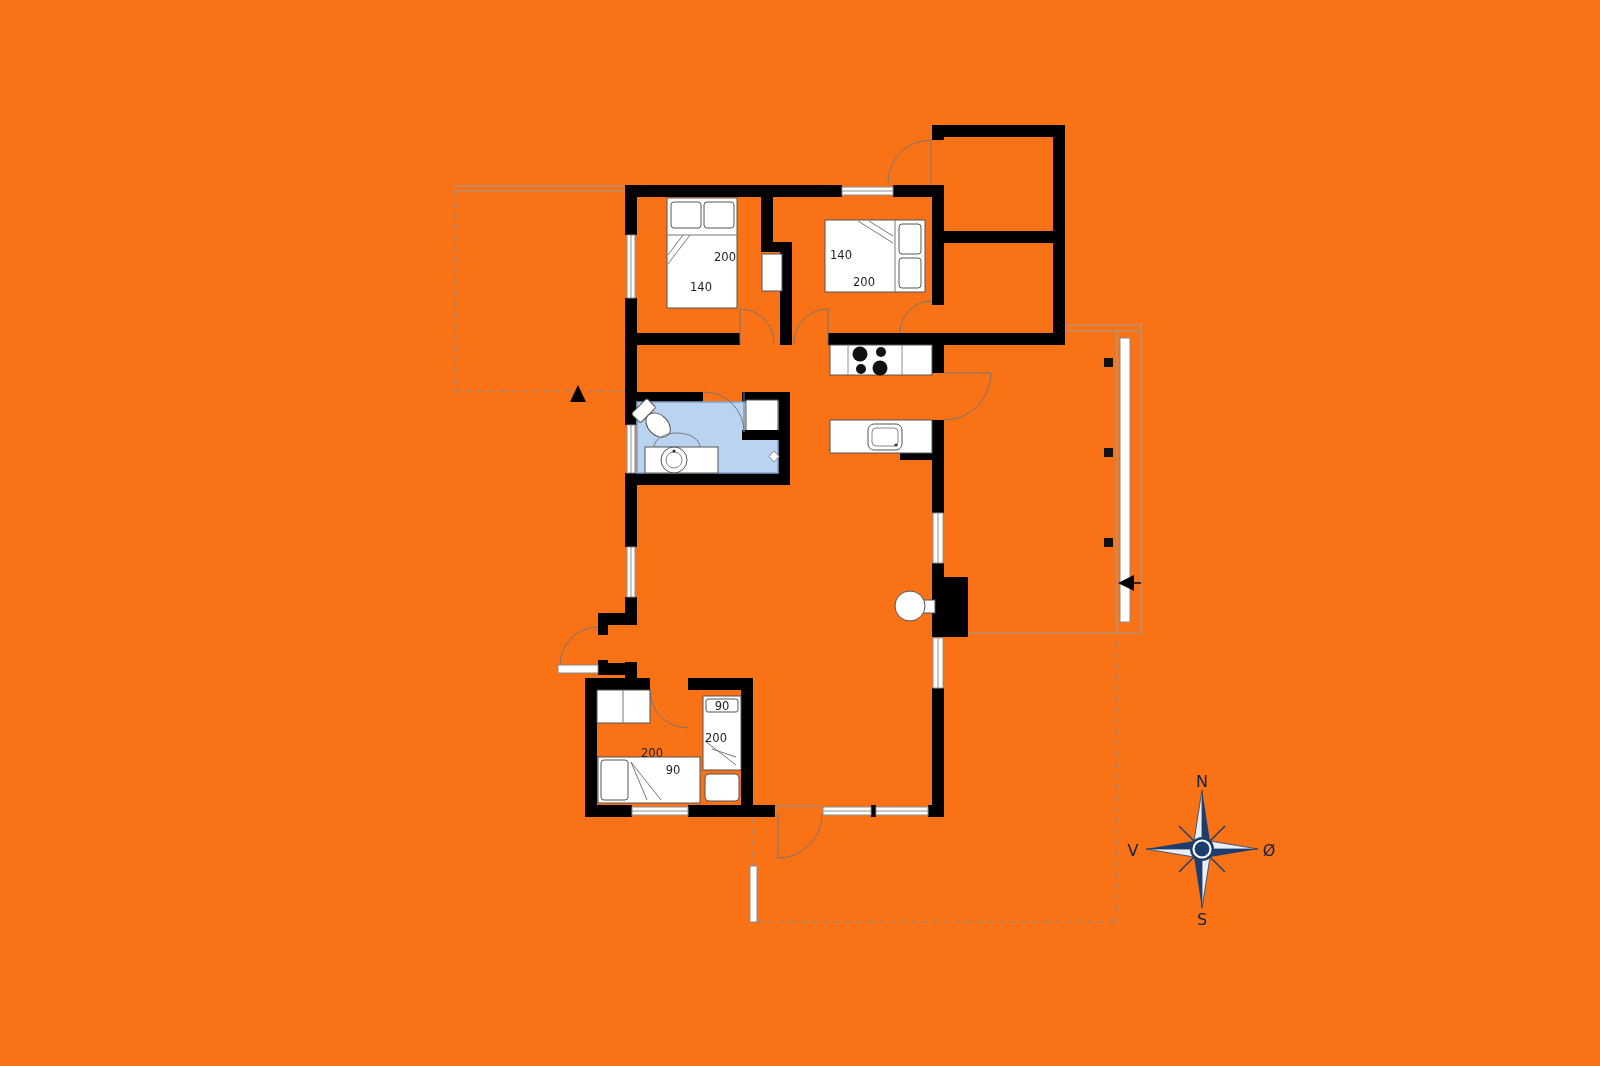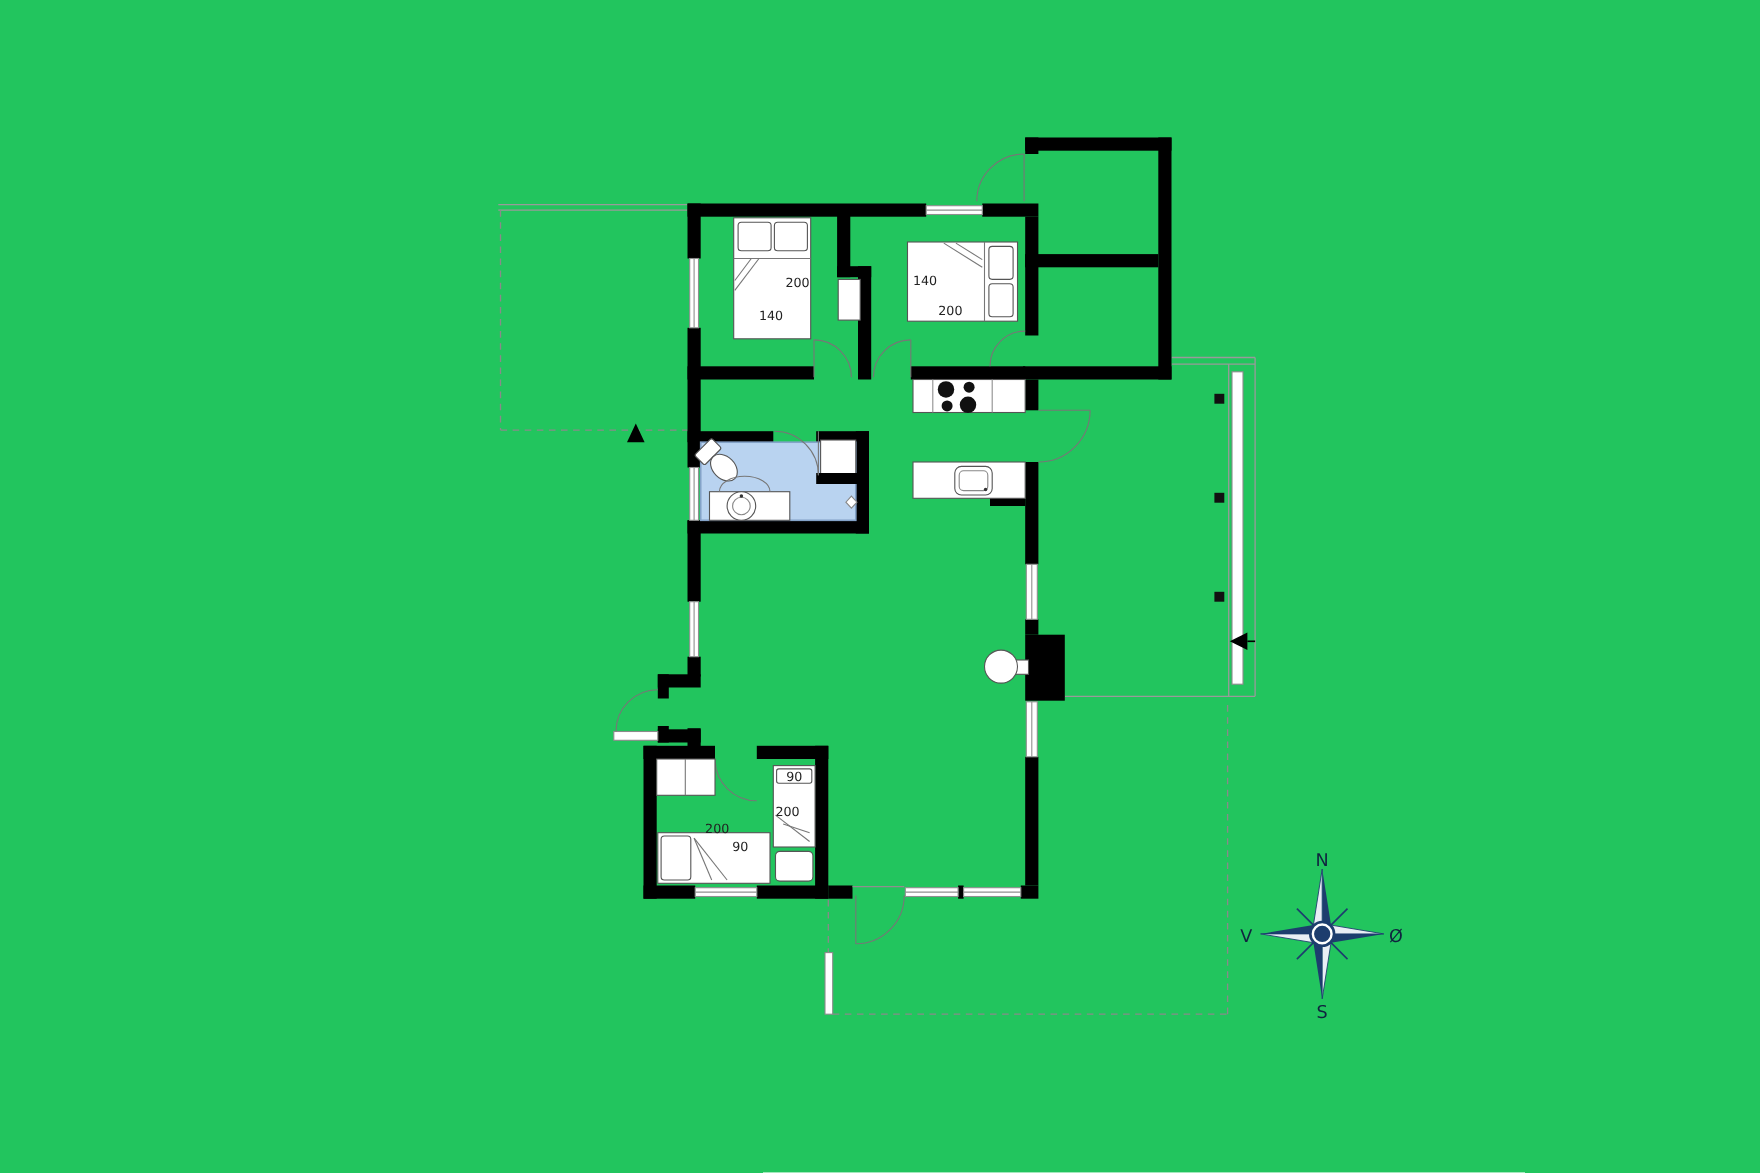--- a/index.html
+++ b/index.html
@@ -1,16 +1,16 @@
 <!DOCTYPE html>
 <html><head>
 <meta charset="utf-8">
 <style>
   html,body{margin:0;padding:0;background:#ffffff;}
-  .stage{position:relative;width:1600px;height:1066px;background:#22c55e;overflow:hidden;}
+  .stage{position:relative;width:1600px;height:1066px;background:#f97316;overflow:hidden;}
   svg{position:absolute;left:0;top:0;}
   svg text{font-family:"DejaVu Sans","Liberation Sans",sans-serif;fill:#222;}
   .dim{font-size:11.5px;}
   .compass-letter{font-size:16px;fill:#10223f;}
   .wall{fill:#000;stroke:none;}
   .thinlight{fill:#fff;stroke:#8a8a8a;stroke-width:1;}
   .furn{fill:#fff;stroke:#555;stroke-width:1;}
   .arc{fill:none;stroke:#777;stroke-width:1;}
   .leaf{stroke:#777;stroke-width:1;fill:none;}
   .dash{fill:none;stroke:#8a8a8a;stroke-width:1.2;stroke-dasharray:6 5;}

